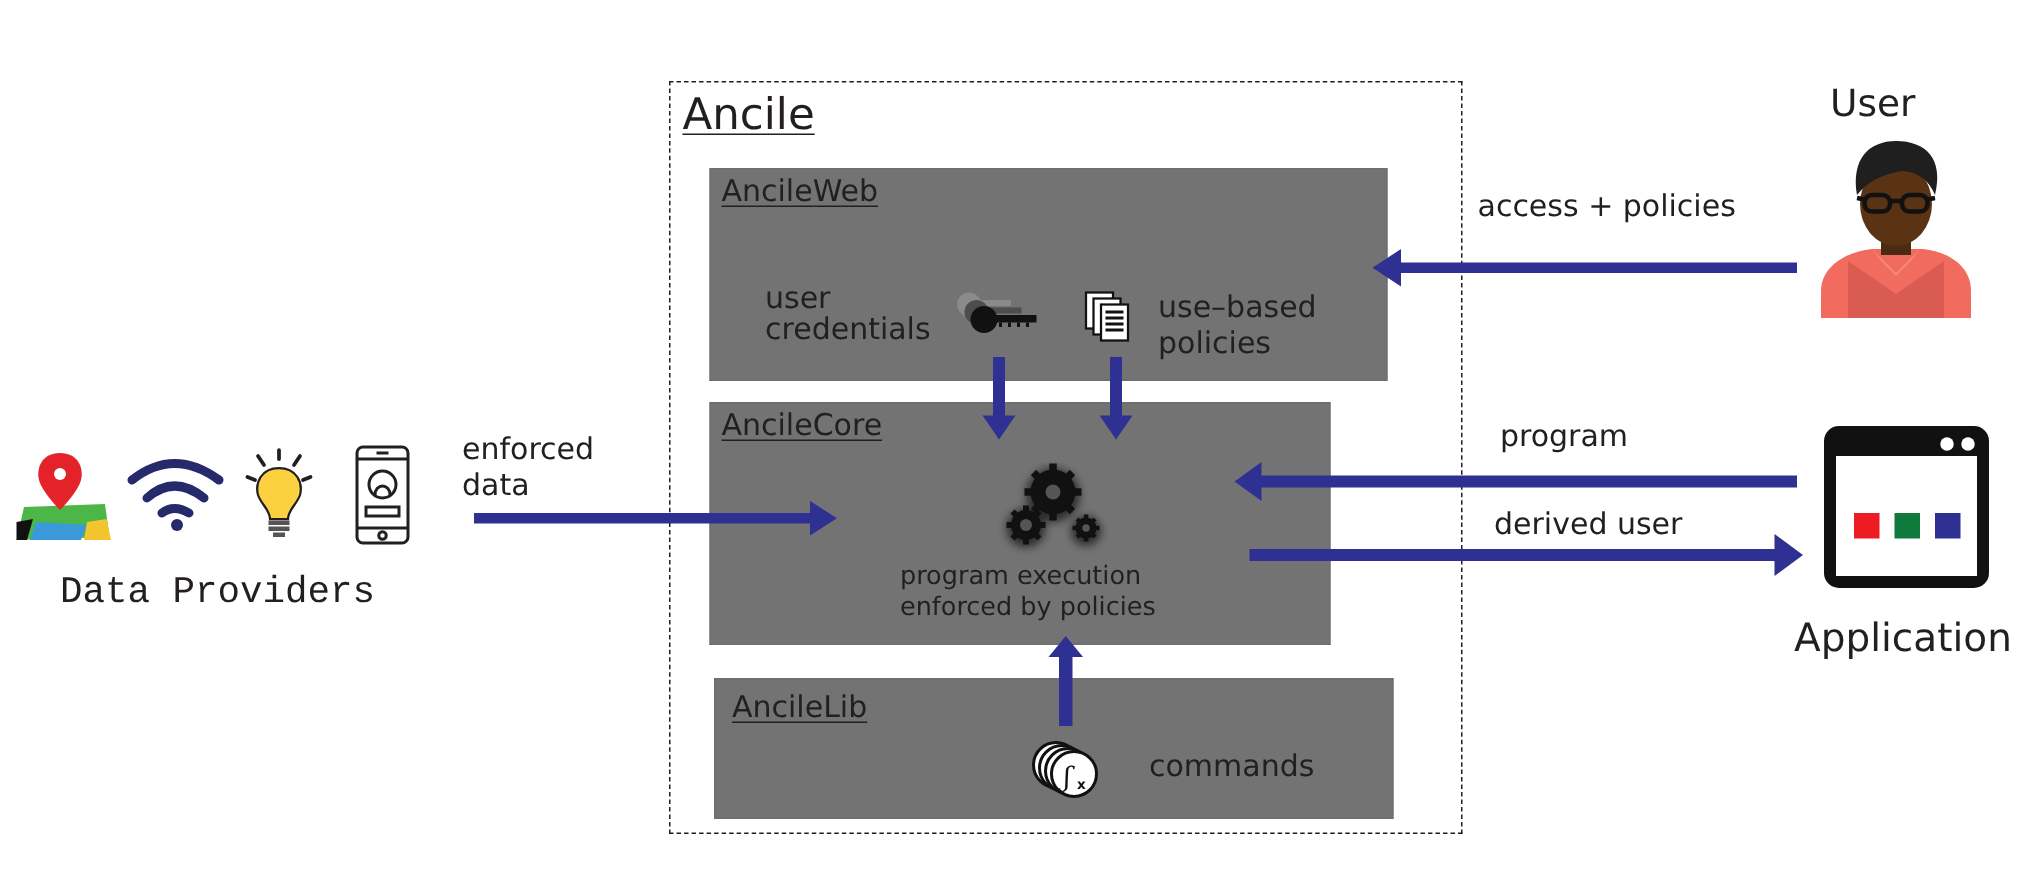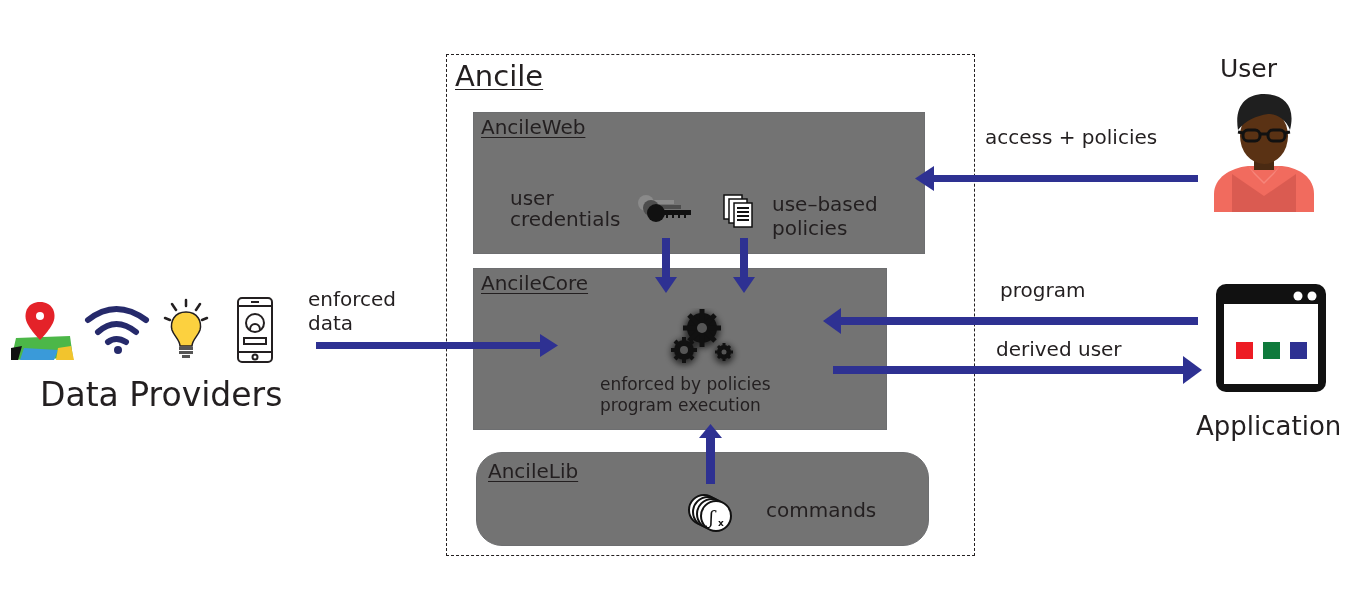--- a/index.html
+++ b/index.html
@@ -87,25 +87,25 @@
         <line x1="51" y1="44" x2="69" y2="44"></line>
       <line x1="54" y1="38" x2="66" y2="50"></line>
         <line x1="66" y1="38" x2="54" y2="50"></line>
     </g>
   </g>
   <circle cx="38" cy="20" r="5" fill="#555"></circle>
     <circle cx="20" cy="42" r="4" fill="#555"></circle>
     <circle cx="60" cy="44" r="2.5" fill="#555"></circle>
 </svg>
 <div class="abs label" style="left:600px;top:374px;width:220px;font-size:17px;line-height:21px;">
+  <div>program execution</div>
   <div>enforced by policies</div>
-  <div>program execution</div>
-</div>
-
-<div class="abs module" style="left:476px;top:452px;width:453px;height:94px;border-radius:26px;">
+</div>
+
+<div class="abs module" style="left:476px;top:452px;width:453px;height:94px;">
   <span class="mod-title title-u" style="left:11px;top:6px;">AncileLib</span>
 </div>
 <svg class="abs" style="left:686px;top:490px" width="50" height="46">
   <circle cx="18" cy="20" r="15" fill="#fff" stroke="#111" stroke-width="2"></circle>
   <circle cx="22" cy="22" r="15" fill="#fff" stroke="#111" stroke-width="2"></circle>
   <circle cx="26" cy="24" r="15" fill="#fff" stroke="#111" stroke-width="2"></circle>
   <circle cx="30" cy="26" r="15" fill="#fff" stroke="#111" stroke-width="2"></circle>
   <text x="23" y="34" font-family="DejaVu Serif, serif" font-style="italic" font-size="18" fill="#111">ʃ</text>
   <text x="32" y="36" font-family="DejaVu Sans, sans-serif" font-size="9" font-weight="bold" fill="#111">x</text>
 </svg>
@@ -193,21 +193,21 @@
     <rect x="230" y="2" width="34" height="64" rx="4"></rect>
     <line x1="230" y1="10" x2="264" y2="10"></line>
       <line x1="230" y1="56" x2="264" y2="56"></line>
     <line x1="243" y1="6" x2="251" y2="6"></line>
     <circle cx="247" cy="27" r="9"></circle>
     <path d="M242,34 C242,26 252,26 252,34"></path>
     <rect x="236" y="42" width="22" height="6"></rect>
     <circle cx="247" cy="61" r="2.5"></circle>
   </g>
 </svg>
-<div class="abs label" style="left:40px;top:381px;width:200px;font-size:33px;line-height:28px;">Data Providers</div>
+<div class="abs label" style="left:40px;top:381px;width:200px;font-size:25px;line-height:28px;font-family:Liberation Mono, monospace;">Data Providers</div>
 
 <div class="abs label" style="left:1220px;top:55px;width:80px;font-size:25px;line-height:28px;">User</div>
 <svg class="abs" style="left:1210px;top:90px" width="110" height="128">
   <path d="M4,122 L4,104 C4,88 20,78 38,76 L72,76 C90,78 104,88 104,104 L104,122 Z" fill="#f16b5e"></path>
   <path d="M22,122 L22,84 L54,106 L86,84 L86,122 Z" fill="#d4584d" opacity="0.8"></path>
   <rect x="44" y="58" width="20" height="22" fill="#4a2a12"></rect>
   <polygon points="38,76 54,92 70,76 64,84 54,94 44,84" fill="#f6857a"></polygon>
   <ellipse cx="54" cy="46" rx="24" ry="28" fill="#5a3214"></ellipse>
   <path d="M28,40 C24,16 36,4 54,4 C74,4 86,16 80,40 C76,30 68,24 58,24 C46,26 36,30 28,40 Z" fill="#1f1f1f"></path>
   <g fill="none" stroke="#111" stroke-width="3">

